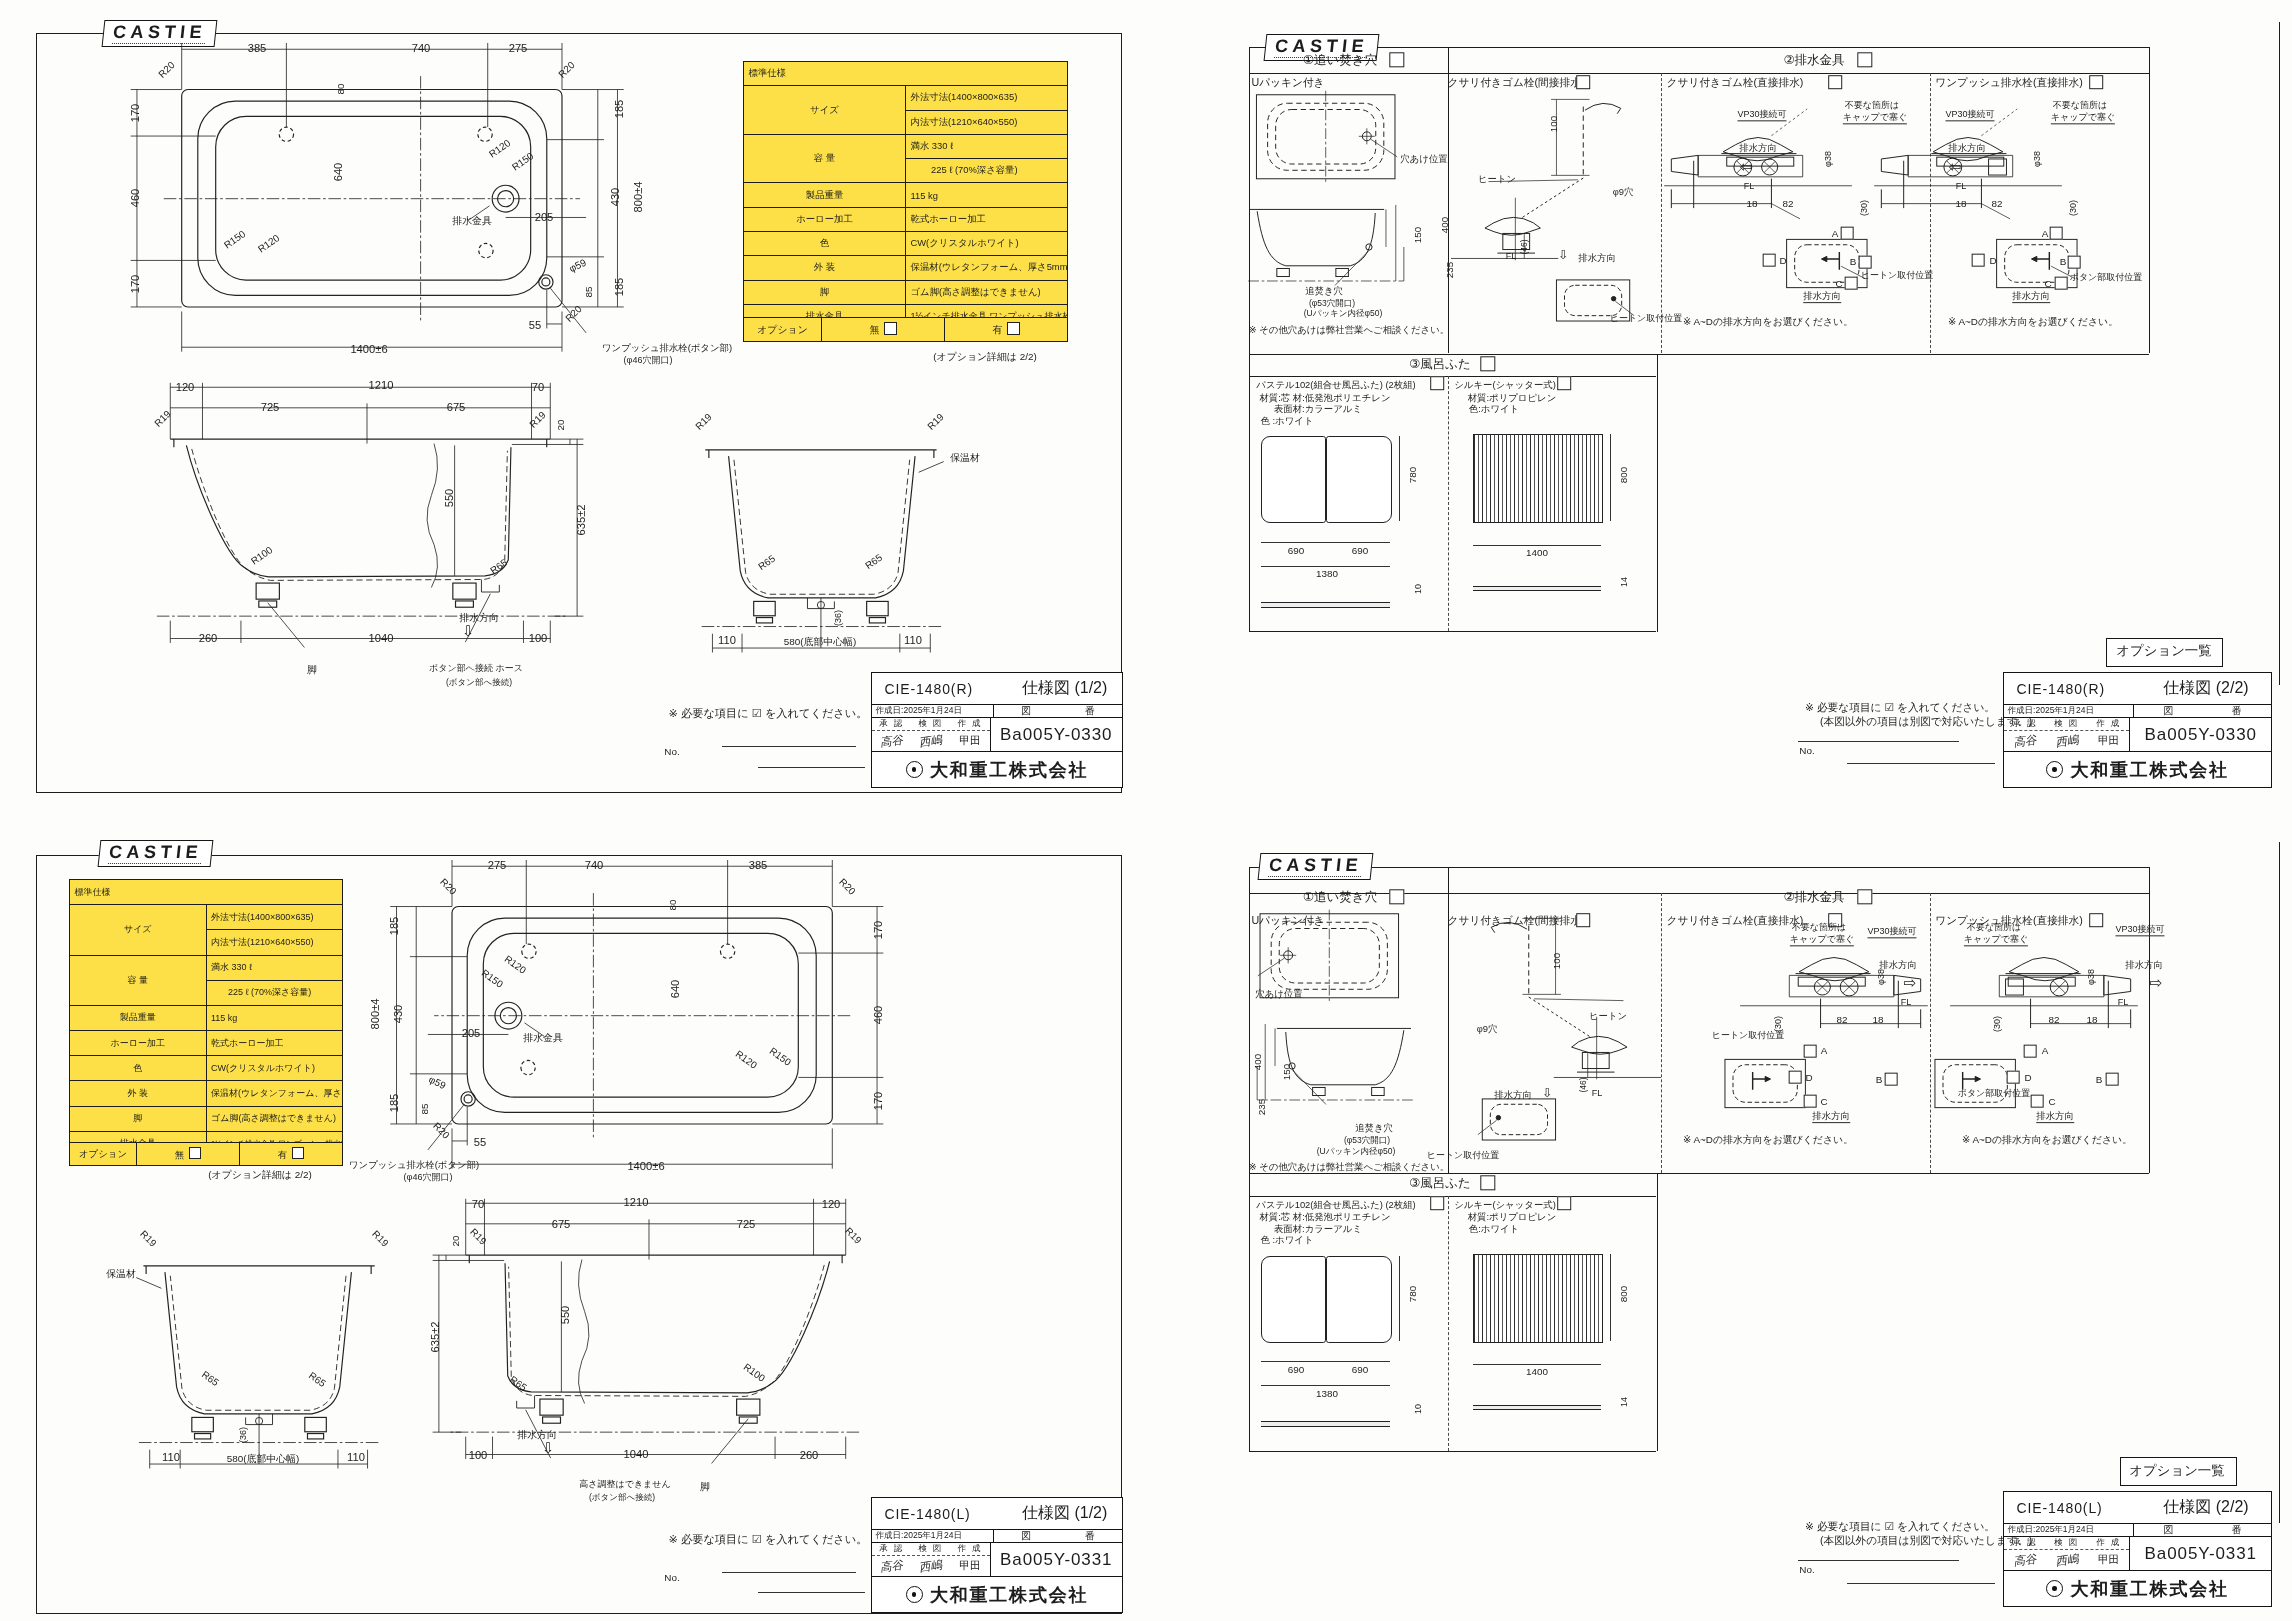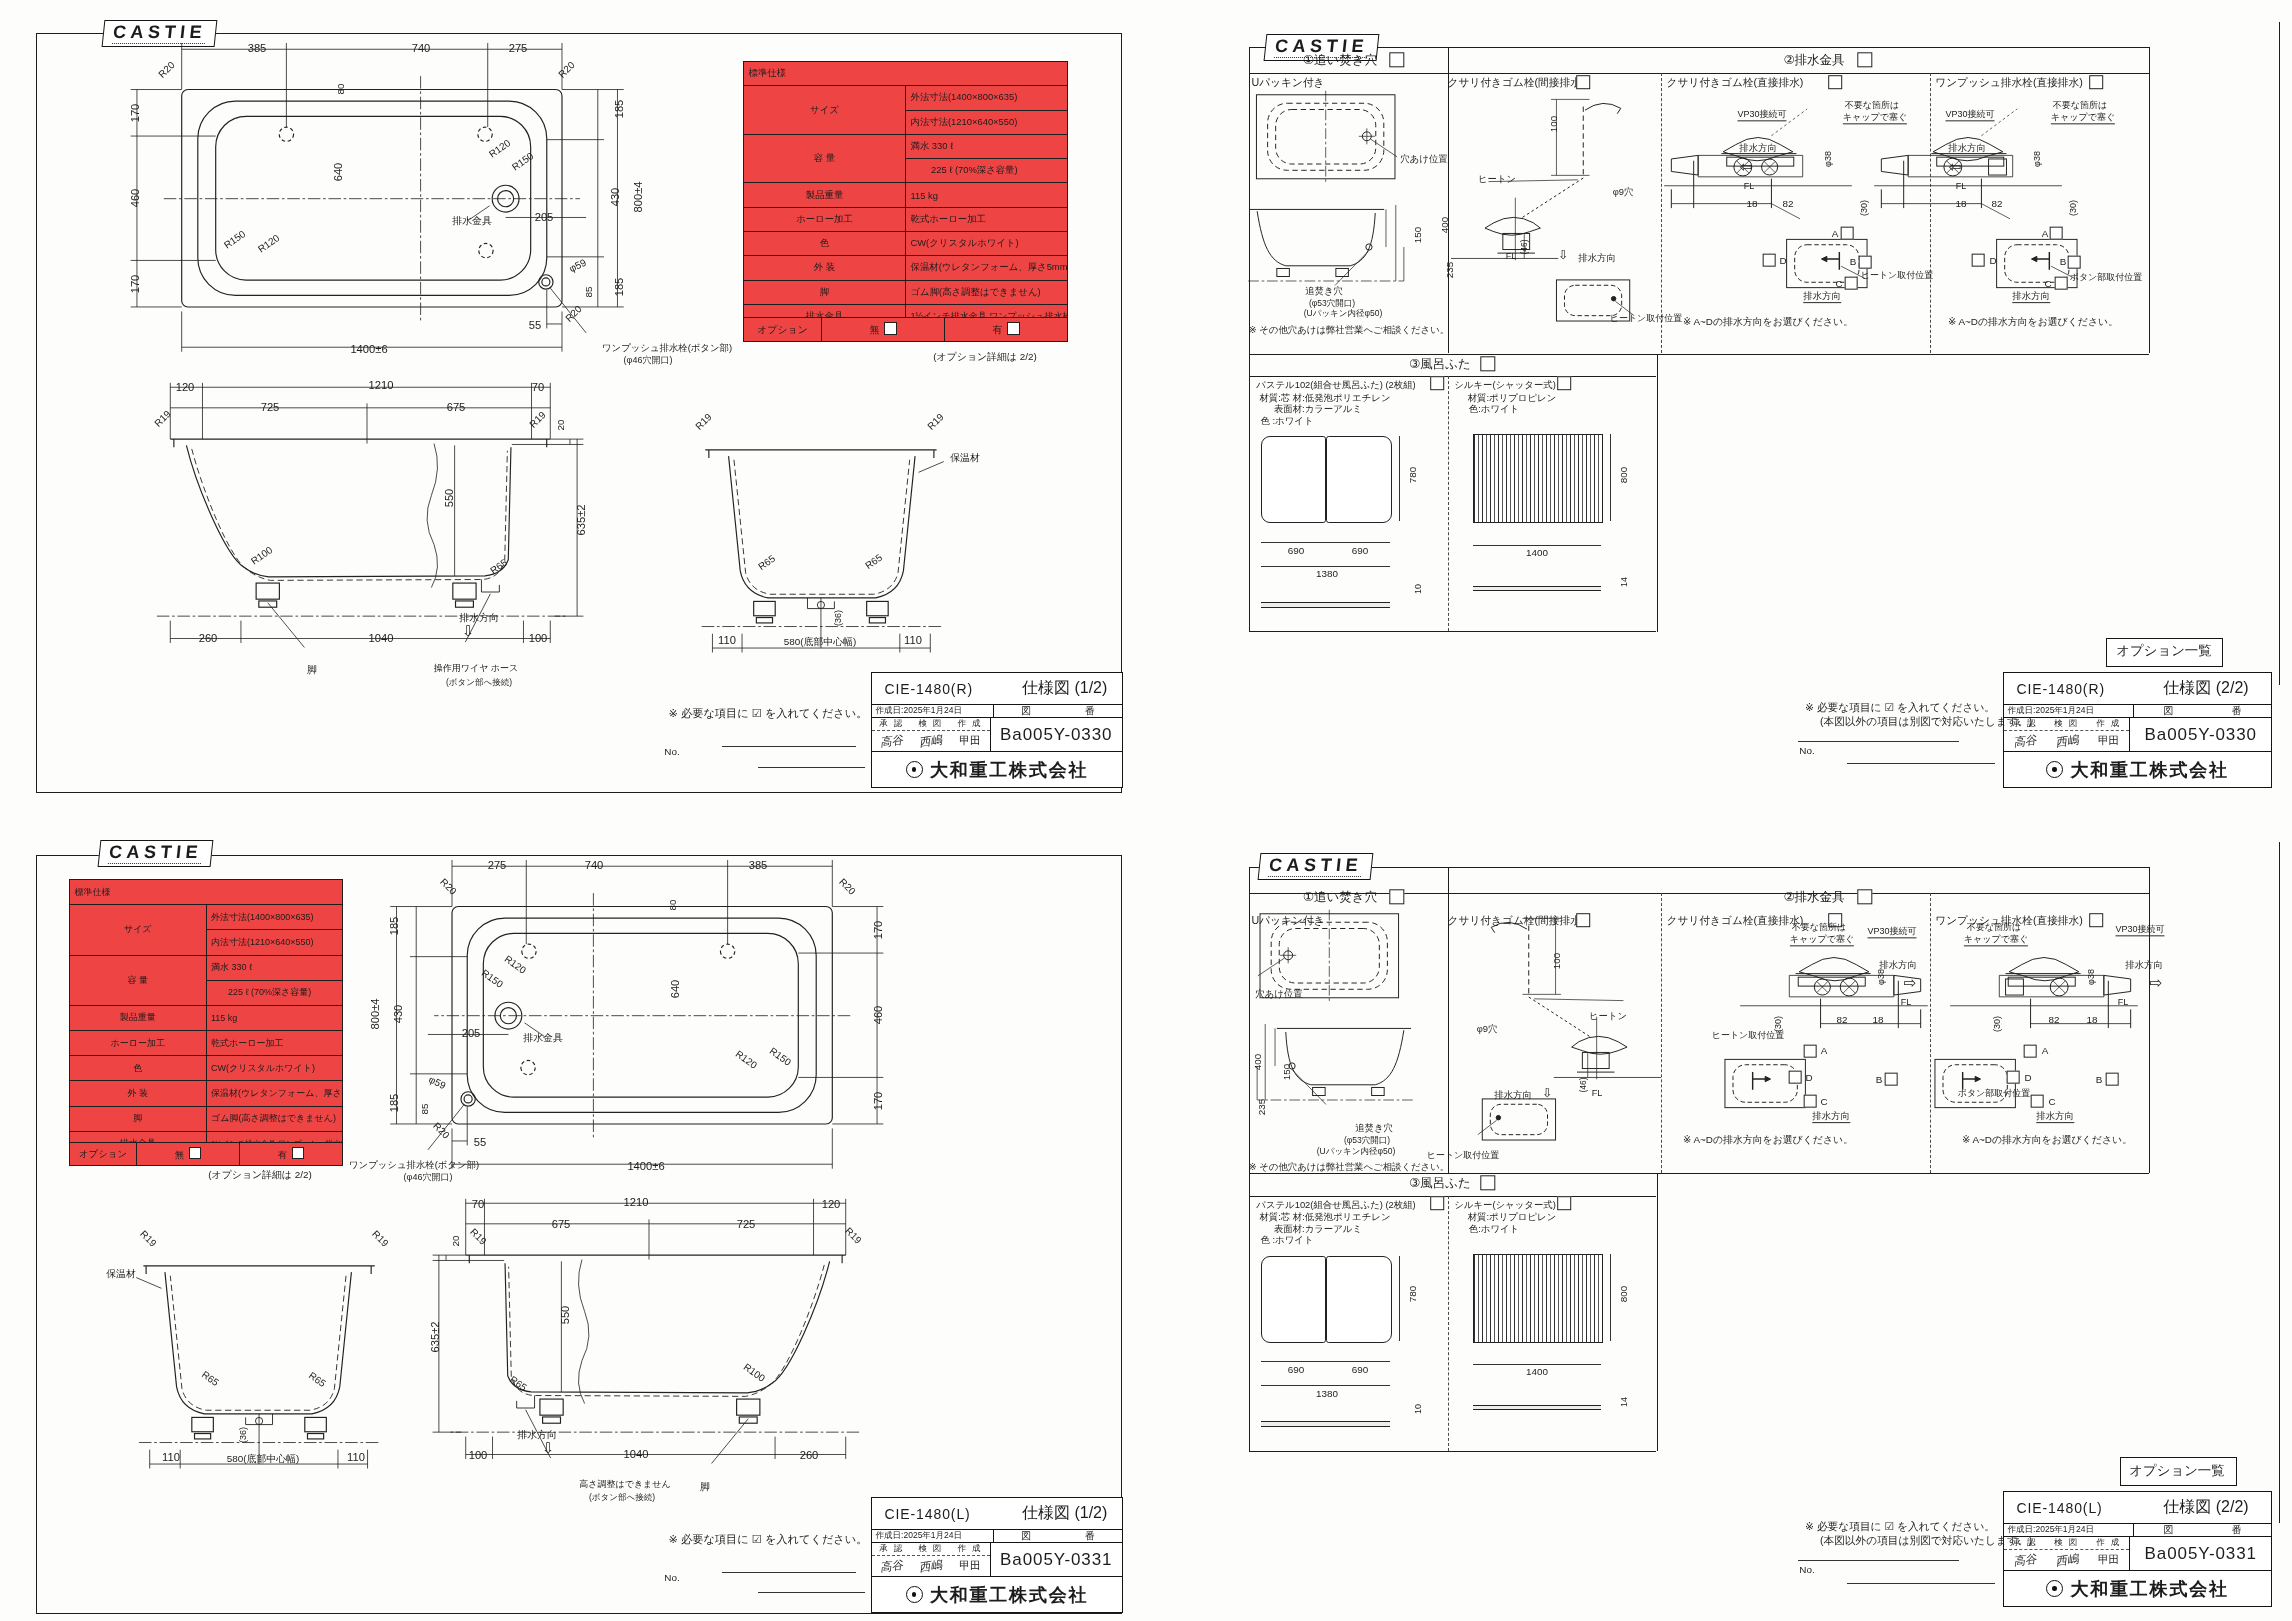--- a/index.html
+++ b/index.html
@@ -11,21 +11,21 @@
   .vdash{position:absolute;width:0;border-left:1.3px dashed #4a4a4a;}
   .layer{position:absolute;left:0;top:0;width:2293px;height:1622px;}
   .lbl{position:absolute;white-space:nowrap;color:#1c1c1c;line-height:1.05;}
   .lbl.u{border-bottom:0.9px solid #2a2a2a;padding-bottom:0.9px;}
   .cb{position:absolute;border:1.4px solid #222;background:#fff;}
   .cbi{display:inline-block;width:10.7px;height:10.7px;border:1.4px solid #222;vertical-align:-1.8px;margin-left:4.5px;background:#fff;}
   .logo{position:absolute;border:1.8px solid #161616;padding:0.9px 9px 2.7px 9px;font-weight:bold;
         font-size:18px;letter-spacing:4.5px;transform:skewX(-6deg);background:#fff;
         border-bottom-style:double;}
   .logo span{border-bottom:1.8px dotted #333;padding-bottom:0.9px;}
-  table.spec{position:absolute;border-collapse:collapse;background:#ef4444;table-layout:fixed;}
+  table.spec{position:absolute;border-collapse:collapse;background:#fde047;table-layout:fixed;}
   table.spec td{border:1.3px solid #1d1d1d;padding:0.9px 4.5px;overflow:hidden;white-space:nowrap;}
   table.spec td.lab{text-align:center;}
   table.spec tr.hd td{border-bottom:1.6px solid #1d1d1d;}
   .tblock{position:absolute;border:1.8px solid #141414;background:#fff;display:grid;
           grid-template-rows:32px 13.4px 34px 1fr;}
   .tb-r1{display:flex;align-items:center;border-bottom:1.3px solid #141414;}
   .tb-model{font-size:14px;letter-spacing:0.9px;padding-left:12.5px;flex:0 0 55%;}
   .tb-sheet{font-size:16px;}
   .tb-r2{display:flex;border-bottom:1.3px solid #141414;font-size:8.5px;align-items:center;}
   .tb-date{flex:0 0 47%;border-right:1.3px solid #141414;height:100%;display:flex;align-items:center;padding-left:3.6px;}
@@ -816,21 +816,21 @@
       <span class="lbl" style="left: 450px; top: 498px; font-size: 11.2px; transform: translate(-50%, -50%) rotate(-90deg);">550</span>
       <span class="lbl" style="left: 582px; top: 520px; font-size: 11.2px; transform: translate(-50%, -50%) rotate(-90deg);">635±2</span>
       <span class="lbl" style="left: 262px; top: 556px; font-size: 9.9px; transform: translate(-50%, -50%) rotate(-35deg);">R100</span>
       <span class="lbl" style="left: 499px; top: 567px; font-size: 9.9px; transform: translate(-50%, -50%) rotate(-35deg);">R65</span>
       <span class="lbl" style="left: 479px; top: 618px; font-size: 9.9px; transform: translate(-50%, -50%);">排水方向</span>
       <span class="lbl" style="left: 468px; top: 631px; font-size: 14.3px; transform: translate(-50%, -50%);">⇩</span>
       <span class="lbl" style="left: 208px; top: 639px; font-size: 11.2px; transform: translate(-50%, -50%);">260</span>
       <span class="lbl" style="left: 381px; top: 639px; font-size: 11.2px; transform: translate(-50%, -50%);">1040</span>
       <span class="lbl" style="left: 538px; top: 639px; font-size: 11.2px; transform: translate(-50%, -50%);">100</span>
       <span class="lbl" style="left: 312px; top: 670px; font-size: 9.9px; transform: translate(-50%, -50%);">脚</span>
-      <span class="lbl" style="left: 476px; top: 669px; font-size: 9px; transform: translate(-50%, -50%);">操作用ワイヤ ホース</span>
+      <span class="lbl" style="left: 476px; top: 669px; font-size: 9px; transform: translate(-50%, -50%);">ボタン部へ接続 ホース</span>
       <span class="lbl" style="left: 479px; top: 682px; font-size: 8.5px; transform: translate(-50%, -50%);">(ボタン部へ接続)</span>
       <span class="lbl" style="left: 704px; top: 422px; font-size: 9.9px; transform: translate(-50%, -50%) rotate(-45deg);">R19</span>
       <span class="lbl" style="left: 936px; top: 422px; font-size: 9.9px; transform: translate(-50%, -50%) rotate(-45deg);">R19</span>
       <span class="lbl" style="left: 965px; top: 458px; font-size: 9.9px; transform: translate(-50%, -50%);">保温材</span>
       <span class="lbl" style="left: 767px; top: 563px; font-size: 9.9px; transform: translate(-50%, -50%) rotate(-35deg);">R65</span>
       <span class="lbl" style="left: 874px; top: 562px; font-size: 9.9px; transform: translate(-50%, -50%) rotate(-35deg);">R65</span>
       <span class="lbl" style="left: 839px; top: 618px; font-size: 9px; transform: translate(-50%, -50%) rotate(-90deg);">(36)</span>
       <span class="lbl" style="left: 727px; top: 641px; font-size: 11.2px; transform: translate(-50%, -50%);">110</span>
       <span class="lbl" style="left: 820px; top: 642px; font-size: 9.9px; transform: translate(-50%, -50%);">580(底部中心幅)</span>
       <span class="lbl" style="left: 913px; top: 641px; font-size: 11.2px; transform: translate(-50%, -50%);">110</span>

